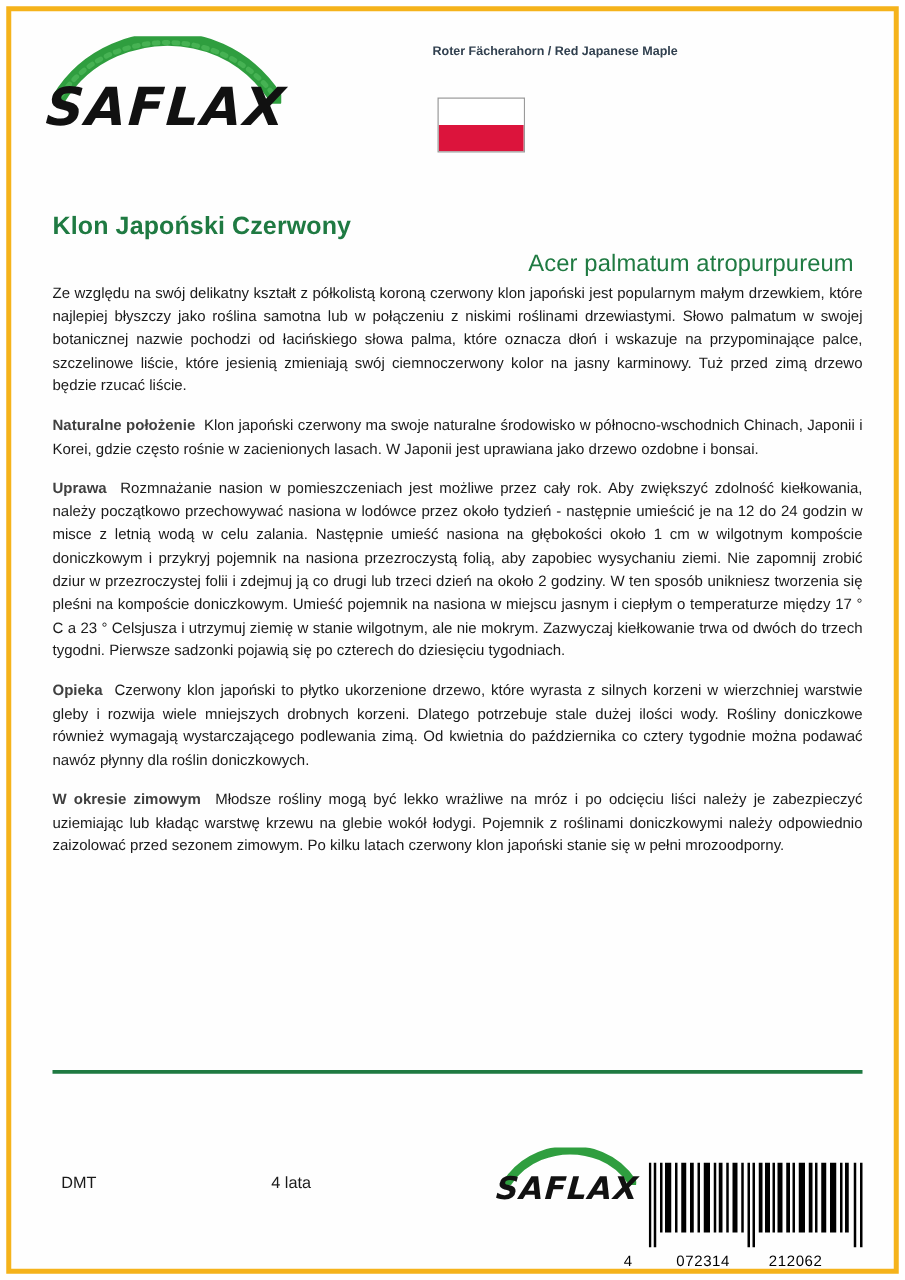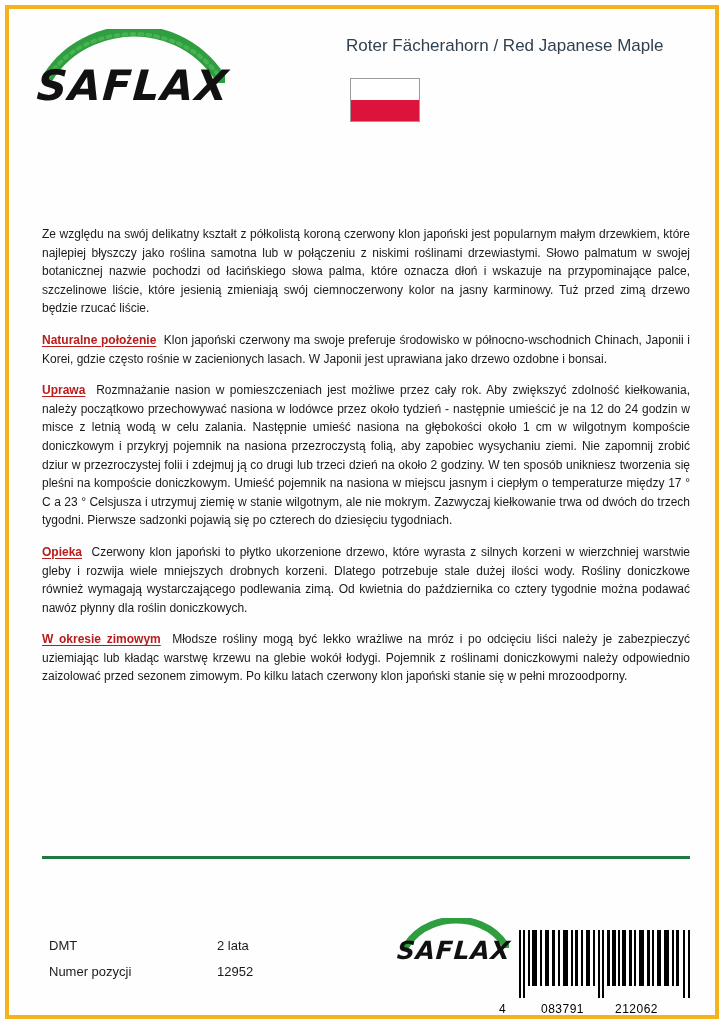--- a/index.html
+++ b/index.html
@@ -81,24 +81,25 @@
   }
   .logo-bottom .logo-word {
     top: 20px; left: 0px; width: 120px;
     font-size: 25px; letter-spacing: 0.8px;
   }
 
   .header-title {
     position: absolute;
     left: 337px;
     top: 27px;
-    font-size: 17px;
+    font-size: 10px;
     color: #31404f;
     font-family: "Liberation Sans", sans-serif;
     white-space: nowrap;
+    font-weight: bold;
   }
   .flag {
     position: absolute;
     left: 341px;
     top: 69px;
     width: 70px;
     height: 44px;
     box-sizing: border-box;
     border: 1px solid #9a9a9a;
     overflow: hidden;
@@ -137,22 +138,21 @@
     line-height: 18.6px;
     color: #1a1a1a;
     text-align: justify;
     margin: 0 0 13px 0;
     -webkit-hyphens: manual;
     hyphens: manual;
   }
   .para:last-child { margin-bottom: 1px; }
   .sec-head {
     font-weight: 700;
-    color: #b91c1c;
-    text-decoration: underline;
+    color: #404040;
     text-underline-offset: 2px;
   }
 
   
   .divider {
     position: absolute;
     left: 33px;
     top: 847px;
     width: 648px;
     height: 2.5px;
@@ -223,29 +223,31 @@
         </div>
 
         <div class="header-title">Roter Fächerahorn / Red Japanese Maple</div>
 
         <div class="flag">
           <div class="flag-white"></div>
           <div class="flag-red"></div>
         </div>
       </div>
 
+      <div class="plant-title">Klon Japoński Czerwony</div>
+      <div class="latin-name">Acer palmatum atropurpureum</div>
 
       <div class="content">
 
         <p class="para">
           <span>Ze względu na swój delikatny kształt z półkolistą koroną czerwony klon japoński jest popularnym małym drzewkiem, które najlepiej błyszczy jako roślina samotna lub w połączeniu z niskimi roślinami drzewiastymi. Słowo palmatum w swojej botanicznej nazwie pochodzi od łacińskiego słowa palma, które oznacza dłoń i wskazuje na przypominające palce, szczelinowe liście, które jesienią zmieniają swój ciemnoczerwony kolor na jasny karminowy. Tuż przed zimą drzewo będzie rzucać liście.</span>
         </p>
 
         <p class="para">
-          <span class="sec-head">Naturalne położenie</span><span>&nbsp; </span><span>Klon japoński czerwony ma swoje preferuje środowisko w północno-wschodnich Chinach, Japonii i Korei, gdzie często rośnie w zacienionych lasach. W Japonii jest uprawiana jako drzewo ozdobne i bonsai.</span>
+          <span class="sec-head">Naturalne położenie</span><span>&nbsp; </span><span>Klon japoński czerwony ma swoje naturalne środowisko w północno-wschodnich Chinach, Japonii i Korei, gdzie często rośnie w zacienionych lasach. W Japonii jest uprawiana jako drzewo ozdobne i bonsai.</span>
         </p>
 
         <p class="para">
           <span class="sec-head">Uprawa</span><span>&nbsp; </span><span>Rozmnażanie nasion w pomieszczeniach jest możliwe przez cały rok. Aby zwiększyć zdolność kiełkowania, należy początkowo przechowywać nasiona w lodówce przez około tydzień - następnie umieścić je na 12 do 24 godzin w misce z letnią wodą w celu zalania. Następnie umieść nasiona na głębokości około 1 cm w wilgotnym kompoście doniczkowym i przykryj pojemnik na nasiona przezroczystą folią, aby zapobiec wysychaniu ziemi. Nie zapomnij zrobić dziur w przezroczystej folii i zdejmuj ją co drugi lub trzeci dzień na około 2 godziny. W ten sposób unikniesz tworzenia się pleśni na kompoście doniczkowym. Umieść pojemnik na nasiona w miejscu jasnym i ciepłym o temperaturze między 17 ° C a 23 ° Celsjusza i utrzymuj ziemię w stanie wilgotnym, ale nie mokrym. Zazwyczaj kiełkowanie trwa od dwóch do trzech tygodni. Pierwsze sadzonki pojawią się po czterech do dziesięciu tygodniach.</span>
         </p>
 
 
         <p class="para">
           <span class="sec-head">Opieka</span><span>&nbsp; </span><span>Czerwony klon japoński to płytko ukorzenione drzewo, które wyrasta z silnych korzeni w wierzchniej warstwie gleby i rozwija wiele mniejszych drobnych korzeni. Dlatego potrzebuje stale dużej ilości wody. Rośliny doniczkowe również wymagają wystarczającego podlewania zimą. Od kwietnia do października co cztery tygodnie można podawać nawóz płynny dla roślin doniczkowych.</span>
         </p>
@@ -257,25 +259,21 @@
       </div>
 
       <div class="divider"></div>
 
       <div class="footer">
 
         <table class="foot-table">
           <tbody>
               <tr>
             <td class="k">DMT</td>
-            <td class="v">2 lata</td>
-          </tr>
-          <tr>
-            <td class="k">Numer pozycji</td>
-            <td class="v">12952</td>
+            <td class="v">4 lata</td>
           </tr>
         </tbody>
           </table>
 
         <div class="logo-bottom">
           <svg class="logo-arc" viewBox="0 0 106 30">
             <path d="M3 28 C 17 6, 41 2, 53 2 C 66 2, 89 6, 103 28" stroke="#2f9e3f" stroke-width="7" fill="none" stroke-linecap="round"></path>
           </svg>
           <div class="logo-word">SAFLAX</div>
         </div>
@@ -314,21 +312,21 @@
               <rect x="138" y="0" width="4" height="56"></rect>
               <rect x="145" y="0" width="5" height="56"></rect>
               <rect x="153" y="0" width="2" height="56"></rect>
               <rect x="157" y="0" width="3" height="56"></rect>
 
               <rect x="164" y="0" width="2" height="68"></rect>
               <rect x="169" y="0" width="2" height="68"></rect>
             </g>
           </svg>
           <div class="bc-digit bc-d-lead">4</div>
-          <div class="bc-digit bc-d-left">083791</div>
+          <div class="bc-digit bc-d-left">072314</div>
           <div class="bc-digit bc-d-right">212062</div>
         </div>
 
       </div>
 
     </div>
   </div>
 </div>
 
 </body></html>

